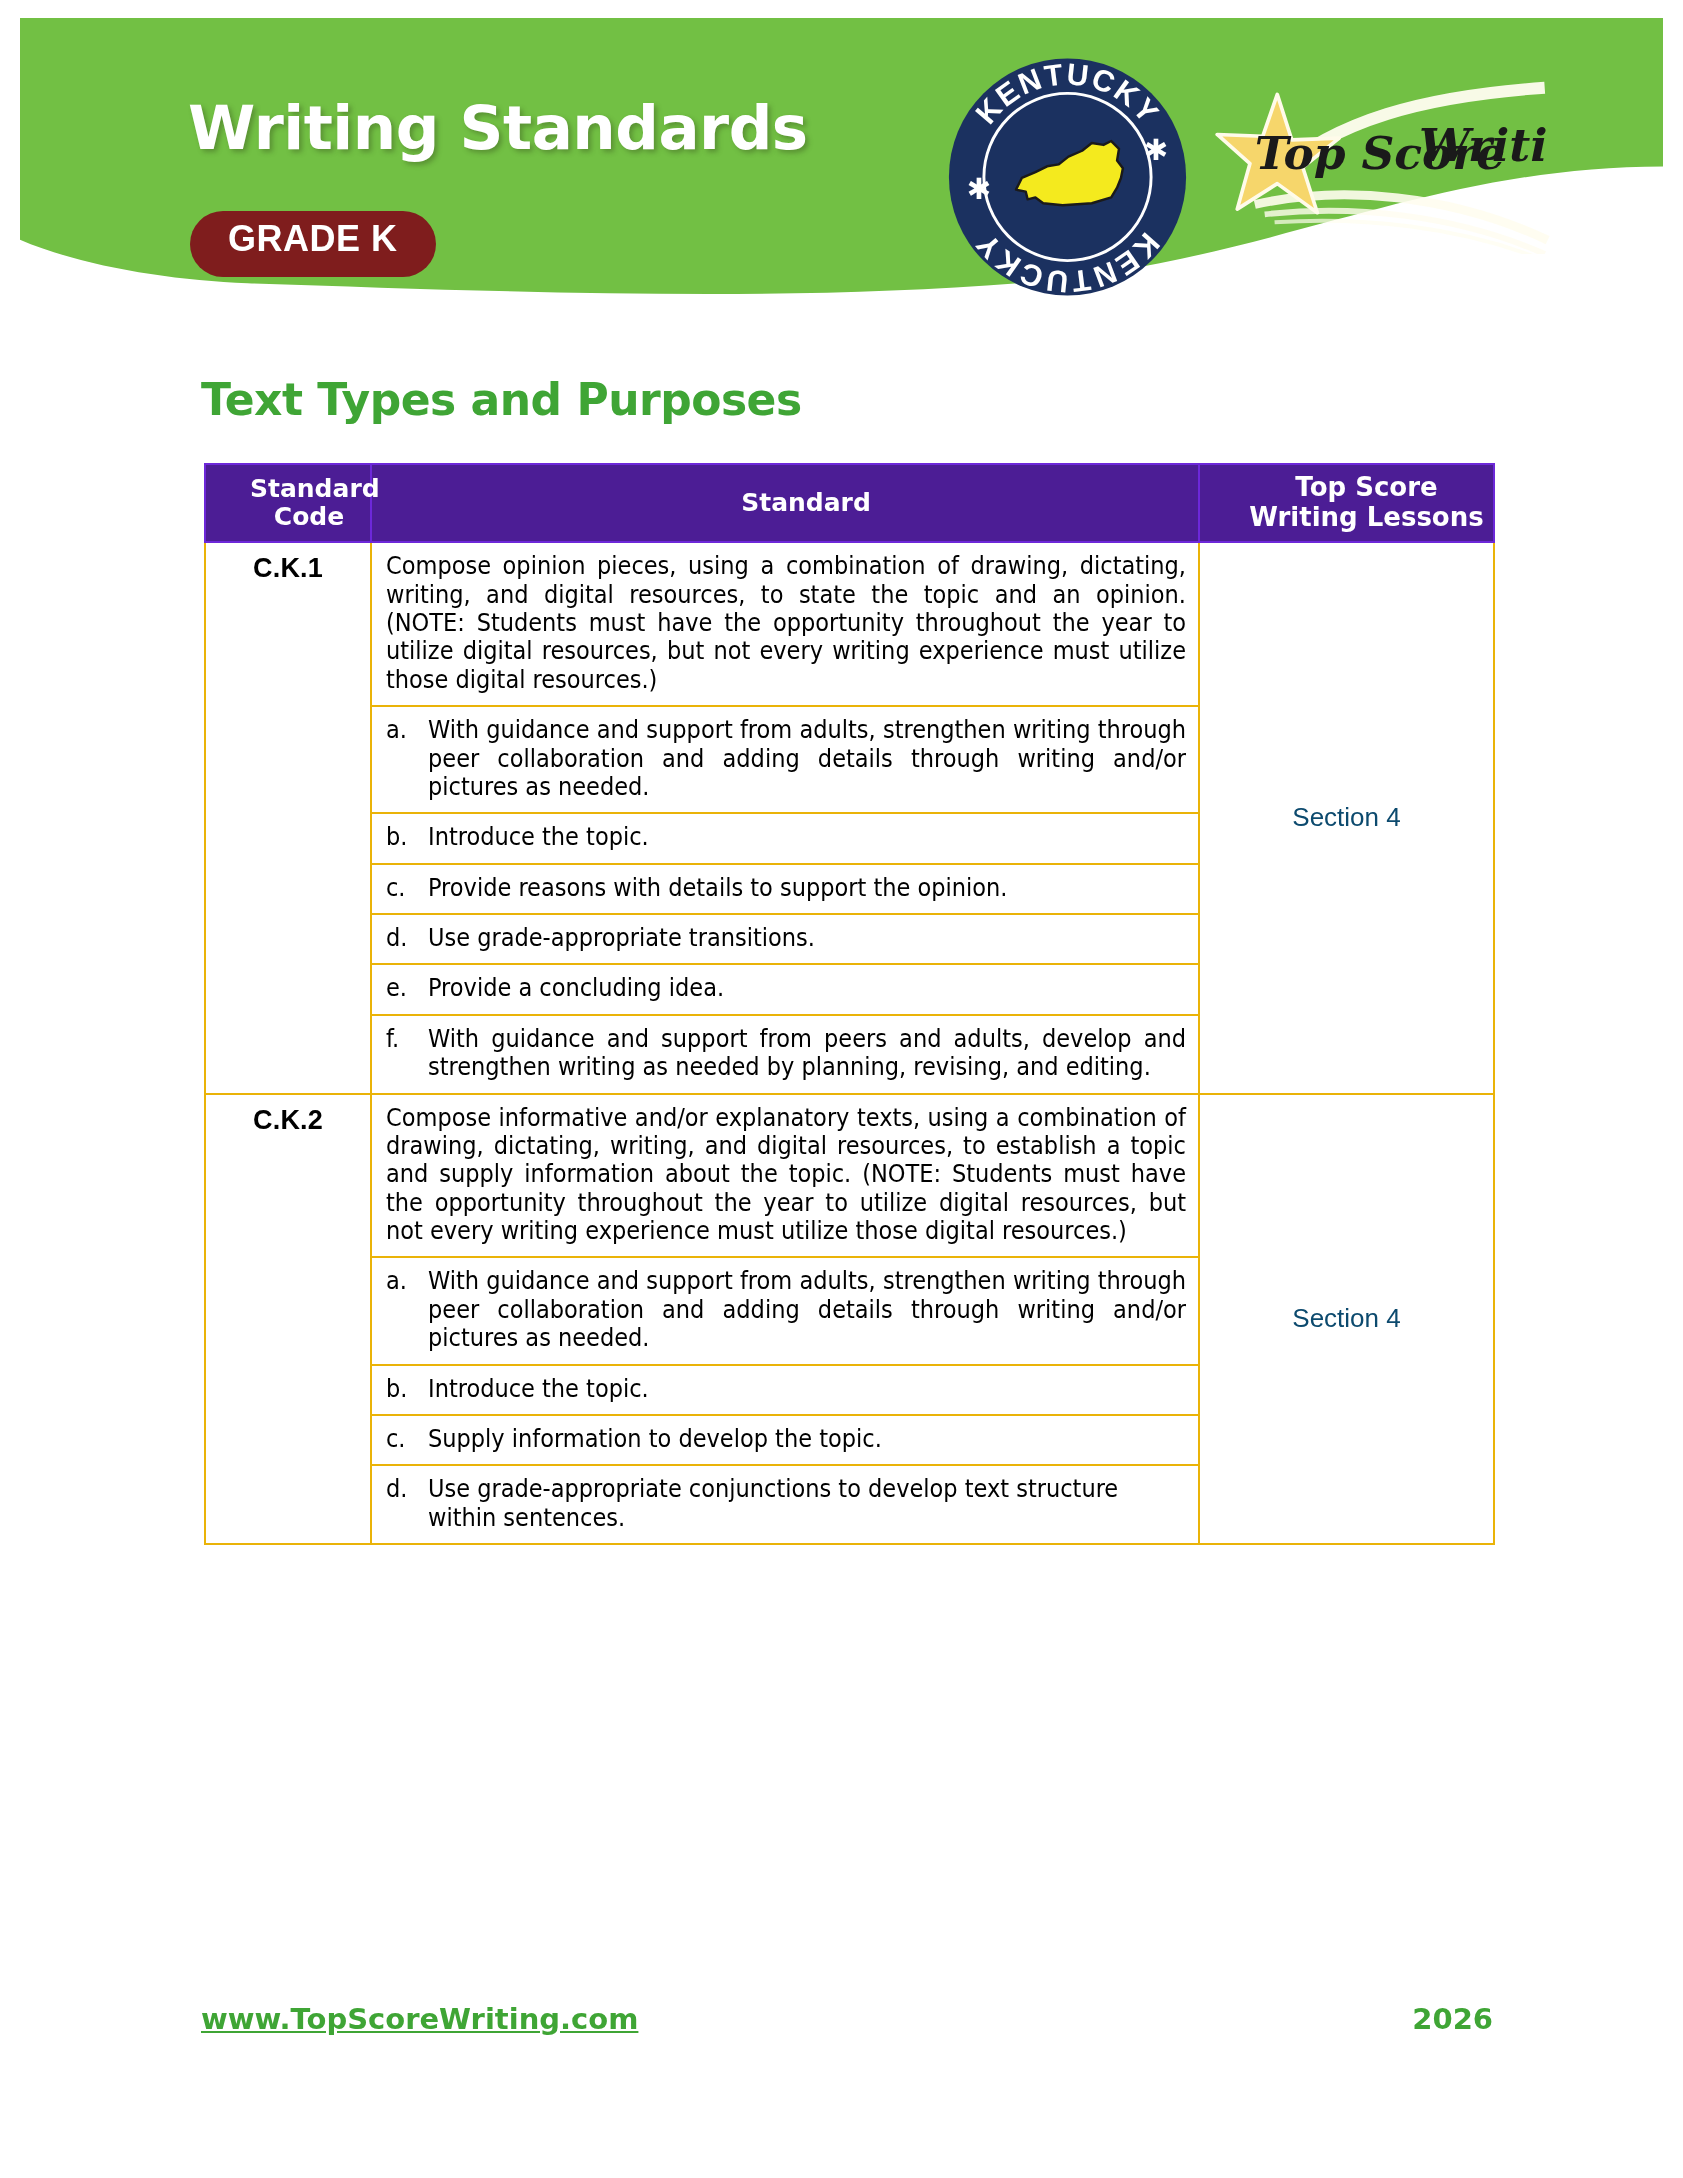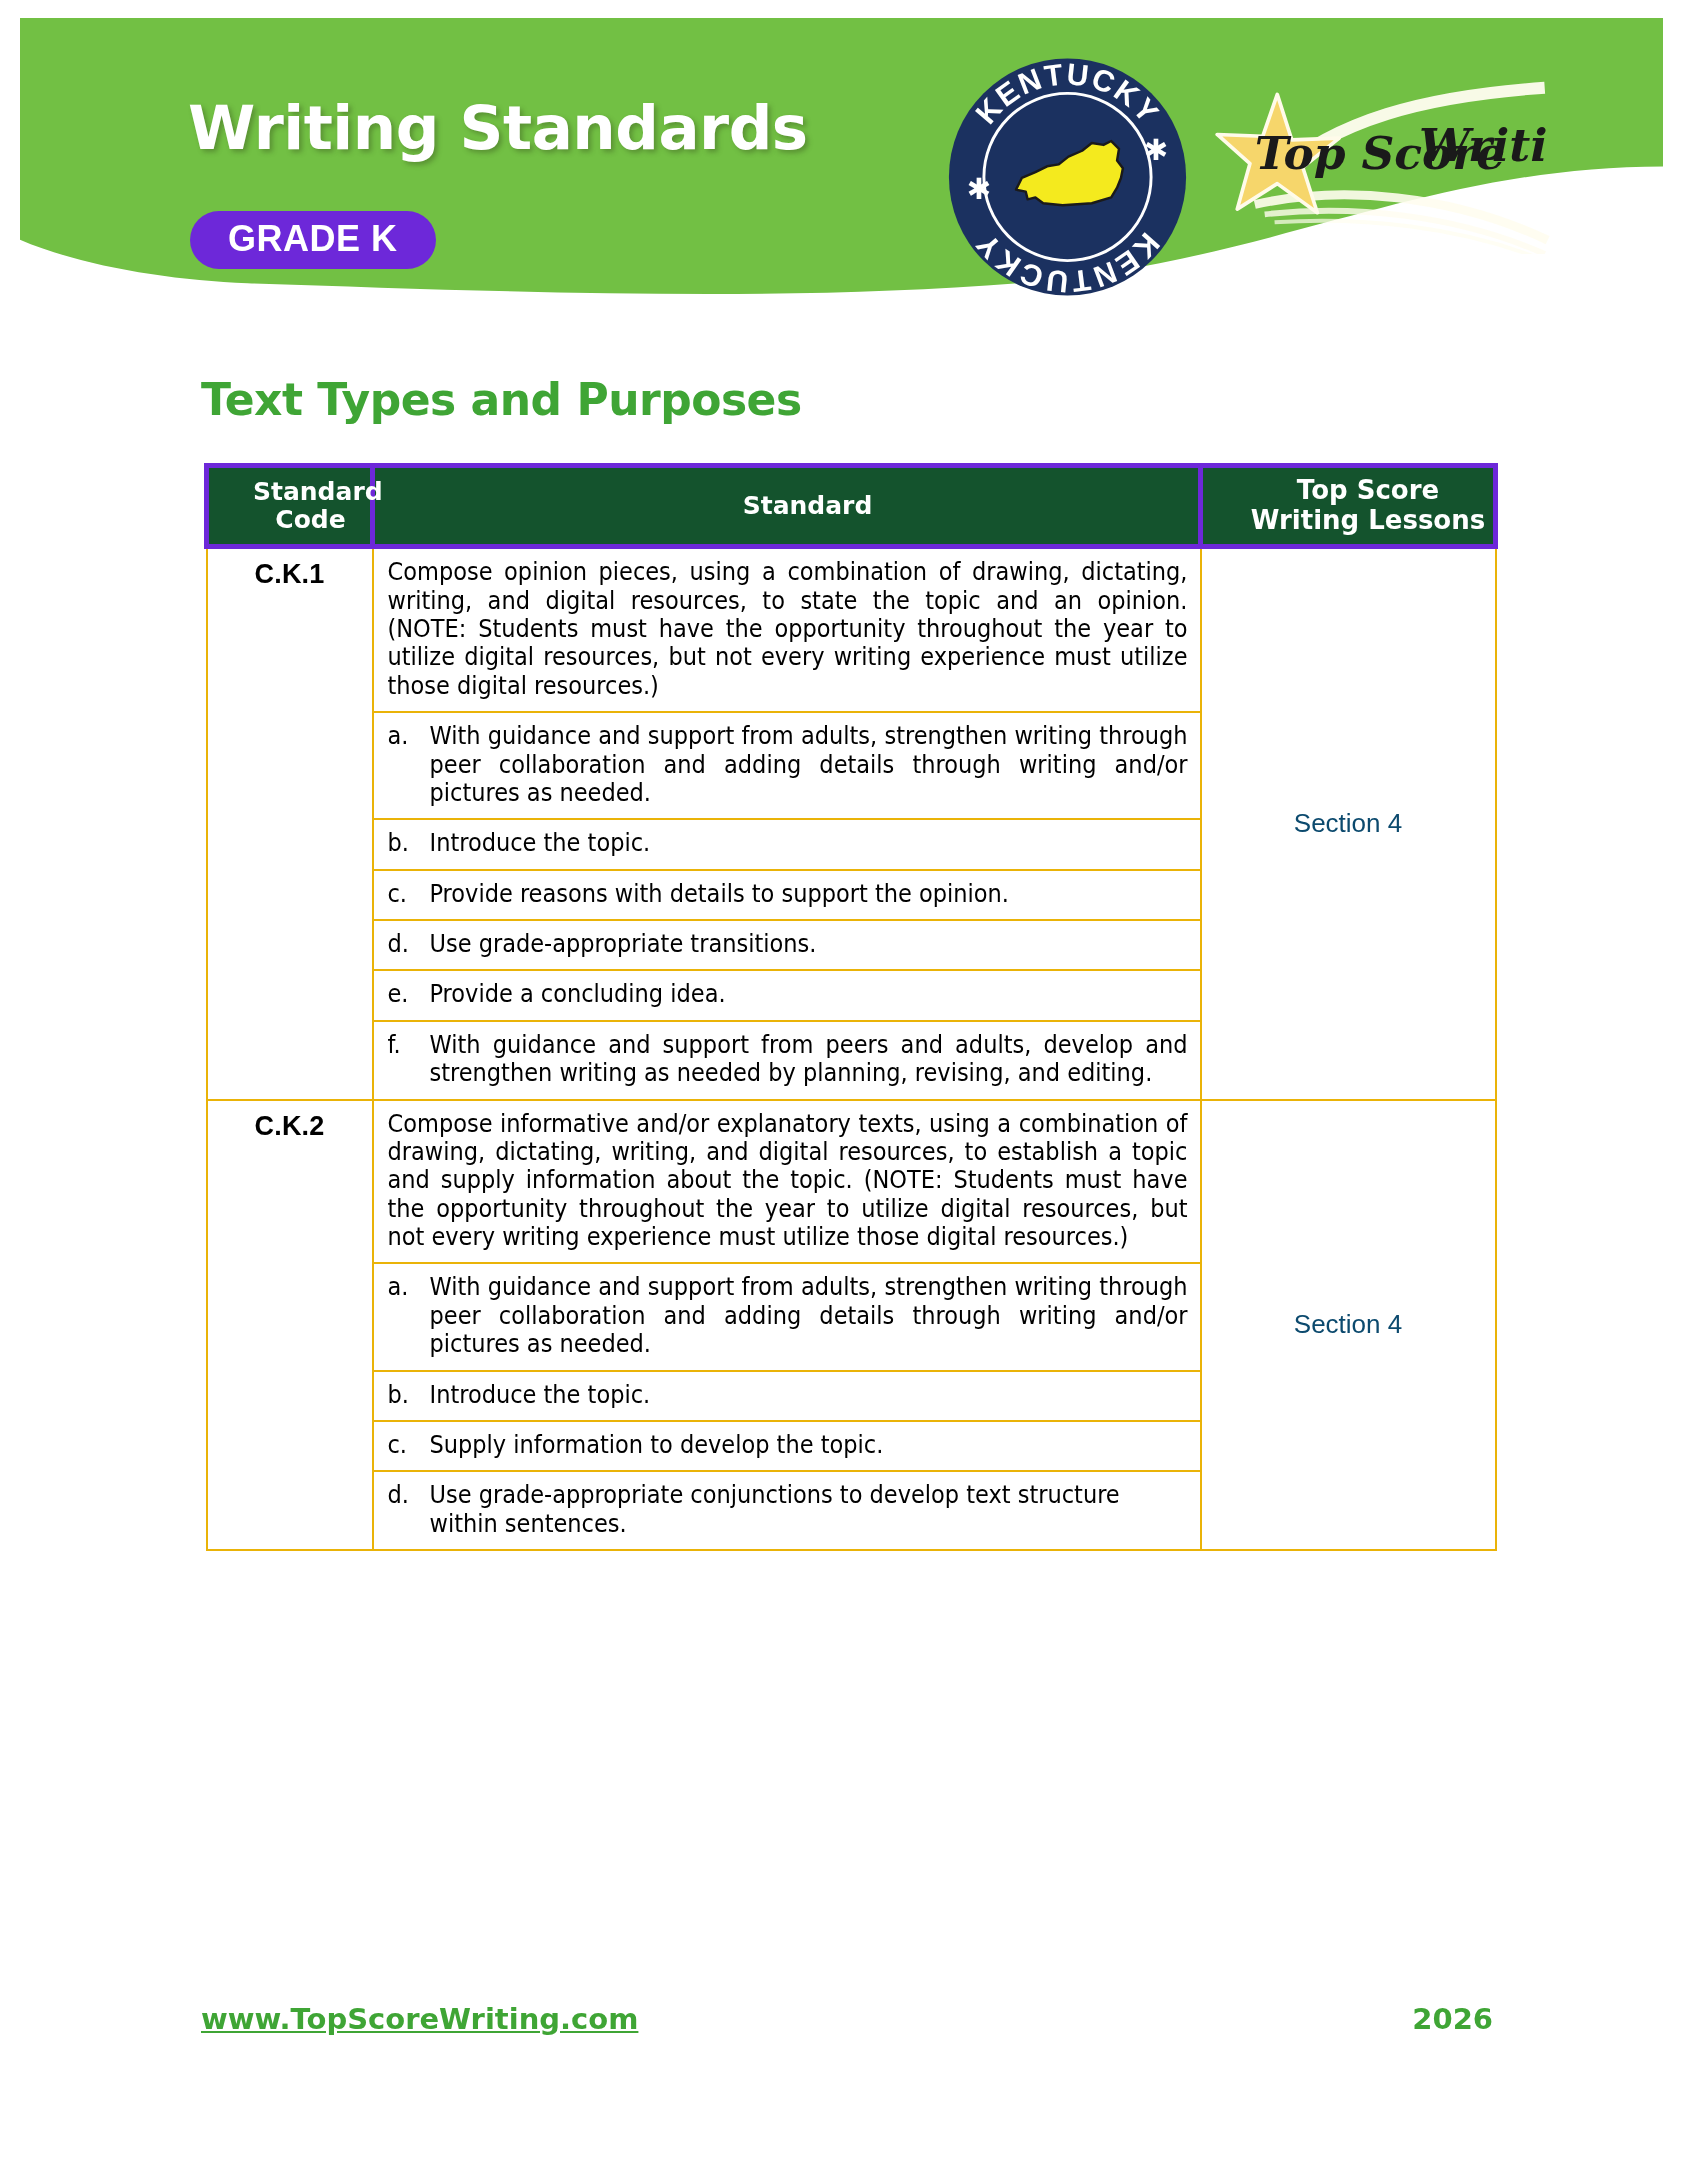--- a/index.html
+++ b/index.html
@@ -38,23 +38,23 @@
     font-size: 61px;
     letter-spacing: -0.5px;
     color: #ffffff;
     text-shadow: 3px 3px 5px rgba(60,90,30,0.45);
     white-space: nowrap;
   }
   .grade-badge {
     position: absolute;
     left: 170px;
     top: 193px;
-    background: #6d28d9;
+    background: #7f1d1d;
     border-radius: 40px;
-    padding: 10px 38px 12px 38px;
+    padding: 10px 38px 20px 38px;
     color: #ffffff;
     font-family: "Liberation Sans", sans-serif;
     font-weight: bold;
     font-size: 36px;
     letter-spacing: 0.5px;
     line-height: 1;
   }
 
   
   .ky-seal {
@@ -98,27 +98,27 @@
   .std-table td, .std-table th {
     border: 2px solid #eab308;
     vertical-align: top;
     padding: 0;
   }
   .col-code  { width: 166px; }
   .col-std   { width: 828px; }
   .col-less  { width: 295px; }
 
   .std-table thead th {
-    background: #14532d;
+    background: #4c1d95;
     color: #ffffff;
     font-family: "DejaVu Sans", sans-serif;
     font-weight: bold;
     vertical-align: middle;
     text-align: center;
-    border: 5px solid #6d28d9;
+    border: 2px solid #6d28d9;
     padding-left: 44px;
   }
   th.h-code {
     font-size: 25px;
     line-height: 1.12;
     padding: 8px 2px 9px 2px;
   }
   th.h-std {
     font-size: 25px;
     padding: 8px 2px 9px 2px;

